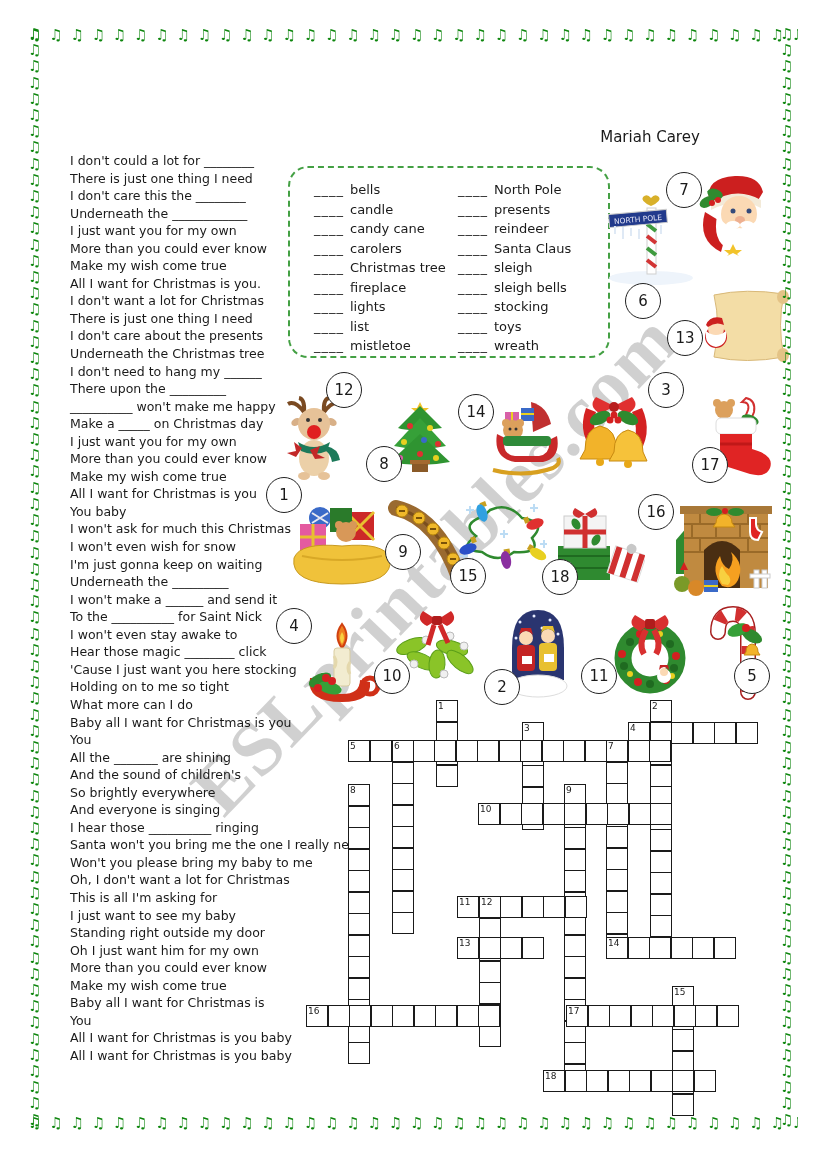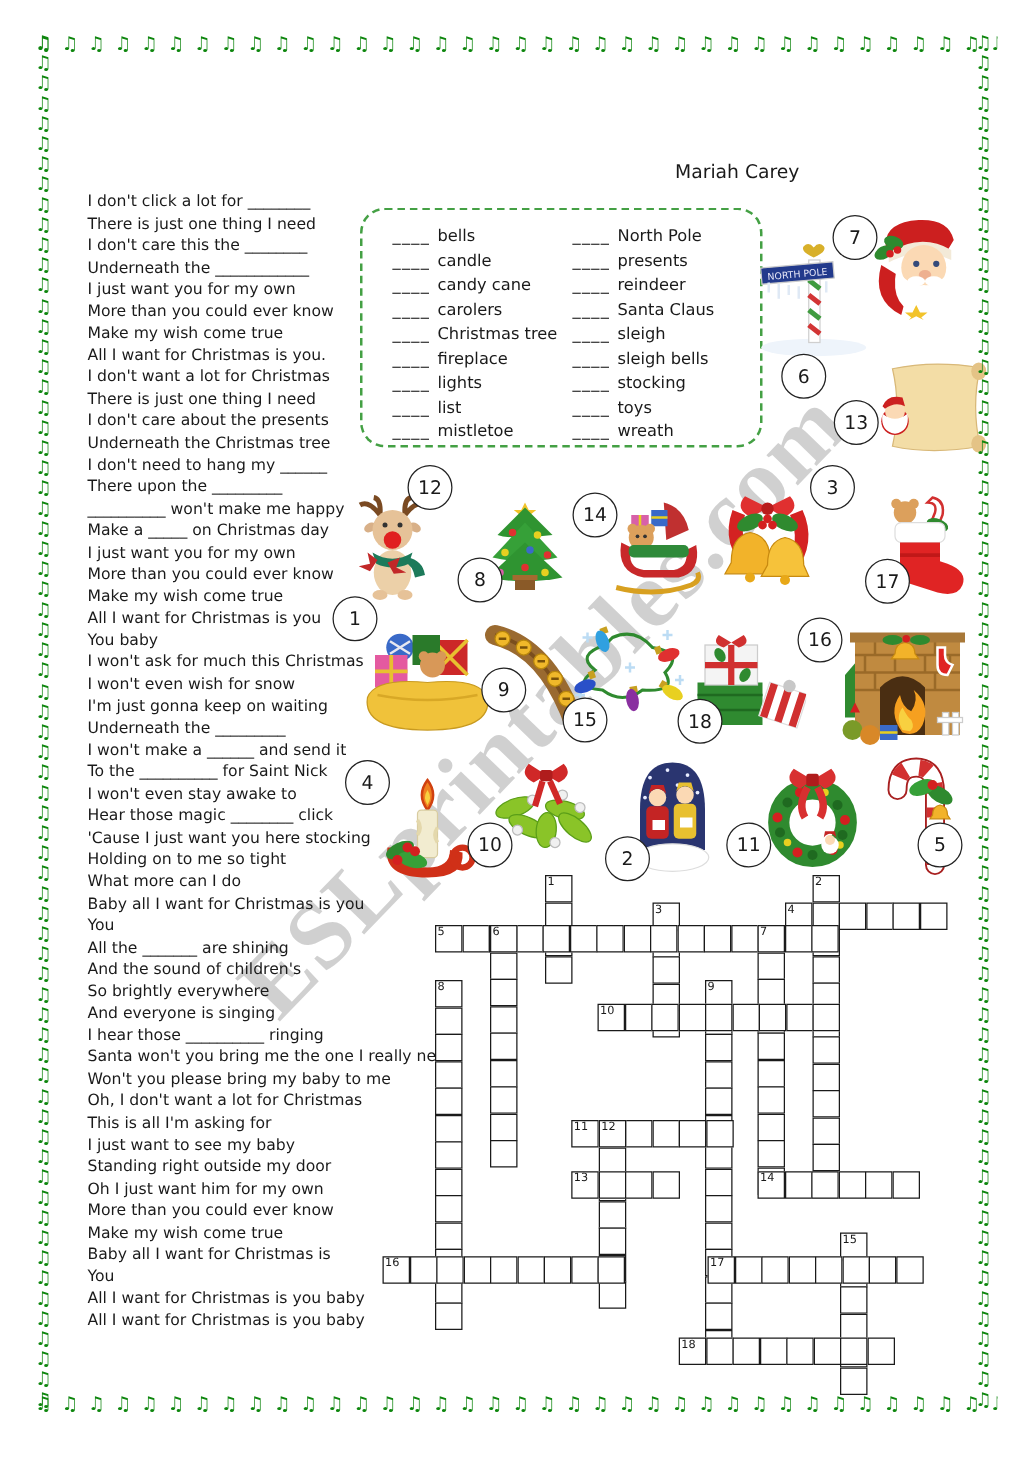--- a/index.html
+++ b/index.html
@@ -12,21 +12,21 @@
   .notes-bottom{top:1114px;}
   .notes-v{top:26px;width:18px;height:1106px;font-size:15px;line-height:16.2px;overflow:hidden;word-break:break-all;}
   .notes-left{left:28px;}
   .notes-right{left:780px;}
   
   .watermark{position:absolute;left:55px;top:520px;width:760px;text-align:center;z-index:1;
              font-family:"Liberation Serif",serif;font-weight:bold;font-size:76px;letter-spacing:2px;
              color:#8c8c8c;opacity:.40;transform:rotate(-46deg);pointer-events:none;}
   .title{position:absolute;left:40px;top:50px;width:740px;margin:0;text-align:center;z-index:2;
          font-family:"DejaVu Serif",serif;font-weight:bold;font-size:45px;color:#da2020;letter-spacing:1px;}
-  .artist{position:absolute;left:540px;top:128px;width:220px;text-align:left;font-size:15px;z-index:2;}
+  .artist{position:absolute;left:540px;top:128px;width:220px;text-align:center;font-size:15px;z-index:2;}
   
   .lyrics{position:absolute;left:70px;top:152px;width:300px;z-index:2;font-size:12.5px;line-height:17.55px;white-space:nowrap;}
   
   .wordbox{position:absolute;left:288px;top:166px;width:318px;height:188px;z-index:2;
            border:2px dashed #44a044;border-radius:20px;}
   .wb-col{position:absolute;top:12px;font-size:13px;line-height:19.5px;}
   .wb-col1{left:24px;}
   .wb-col2{left:168px;}
   .wb-item .blank{letter-spacing:1px;margin-right:6px;}
   
@@ -45,21 +45,21 @@
   <div class="notes notes-h notes-top" id="nb-top">♫ ♫ ♫ ♫ ♫ ♫ ♫ ♫ ♫ ♫ ♫ ♫ ♫ ♫ ♫ ♫ ♫ ♫ ♫ ♫ ♫ ♫ ♫ ♫ ♫ ♫ ♫ ♫ ♫ ♫ ♫ ♫ ♫ ♫ ♫ ♫ ♫ ♫ ♫ ♫ ♫ ♫ ♫ ♫ ♫ ♫ ♫ ♫ </div>
   <div class="notes notes-h notes-bottom" id="nb-bottom">♫ ♫ ♫ ♫ ♫ ♫ ♫ ♫ ♫ ♫ ♫ ♫ ♫ ♫ ♫ ♫ ♫ ♫ ♫ ♫ ♫ ♫ ♫ ♫ ♫ ♫ ♫ ♫ ♫ ♫ ♫ ♫ ♫ ♫ ♫ ♫ ♫ ♫ ♫ ♫ ♫ ♫ ♫ ♫ ♫ ♫ ♫ ♫ </div>
   <div class="notes notes-v notes-left" id="nb-left">♫ ♫ ♫ ♫ ♫ ♫ ♫ ♫ ♫ ♫ ♫ ♫ ♫ ♫ ♫ ♫ ♫ ♫ ♫ ♫ ♫ ♫ ♫ ♫ ♫ ♫ ♫ ♫ ♫ ♫ ♫ ♫ ♫ ♫ ♫ ♫ ♫ ♫ ♫ ♫ ♫ ♫ ♫ ♫ ♫ ♫ ♫ ♫ ♫ ♫ ♫ ♫ ♫ ♫ ♫ ♫ ♫ ♫ ♫ ♫ ♫ ♫ ♫ ♫ ♫ ♫ ♫ ♫ </div>
   <div class="notes notes-v notes-right" id="nb-right">♫ ♫ ♫ ♫ ♫ ♫ ♫ ♫ ♫ ♫ ♫ ♫ ♫ ♫ ♫ ♫ ♫ ♫ ♫ ♫ ♫ ♫ ♫ ♫ ♫ ♫ ♫ ♫ ♫ ♫ ♫ ♫ ♫ ♫ ♫ ♫ ♫ ♫ ♫ ♫ ♫ ♫ ♫ ♫ ♫ ♫ ♫ ♫ ♫ ♫ ♫ ♫ ♫ ♫ ♫ ♫ ♫ ♫ ♫ ♫ ♫ ♫ ♫ ♫ ♫ ♫ ♫ ♫ </div>
 
   <div class="watermark">ESLprintables.com</div>
 
   <div class="artist">Mariah Carey</div>
 
   <div class="lyrics" id="lyrics">
-      <div>I don't click a lot for ________</div>
+      <div>I don't could a lot for ________</div>
       <div>There is just one thing I need</div>
       <div>I don't care this the ________</div>
       <div>Underneath the ____________</div>
       <div>I just want you for my own</div>
       <div>More than you could ever know</div>
       <div>Make my wish come true</div>
       <div>All I want for Christmas is you.</div>
       <div>I don't want a lot for Christmas</div>
       <div>There is just one thing I need</div>
       <div>I don't care about the presents</div>

